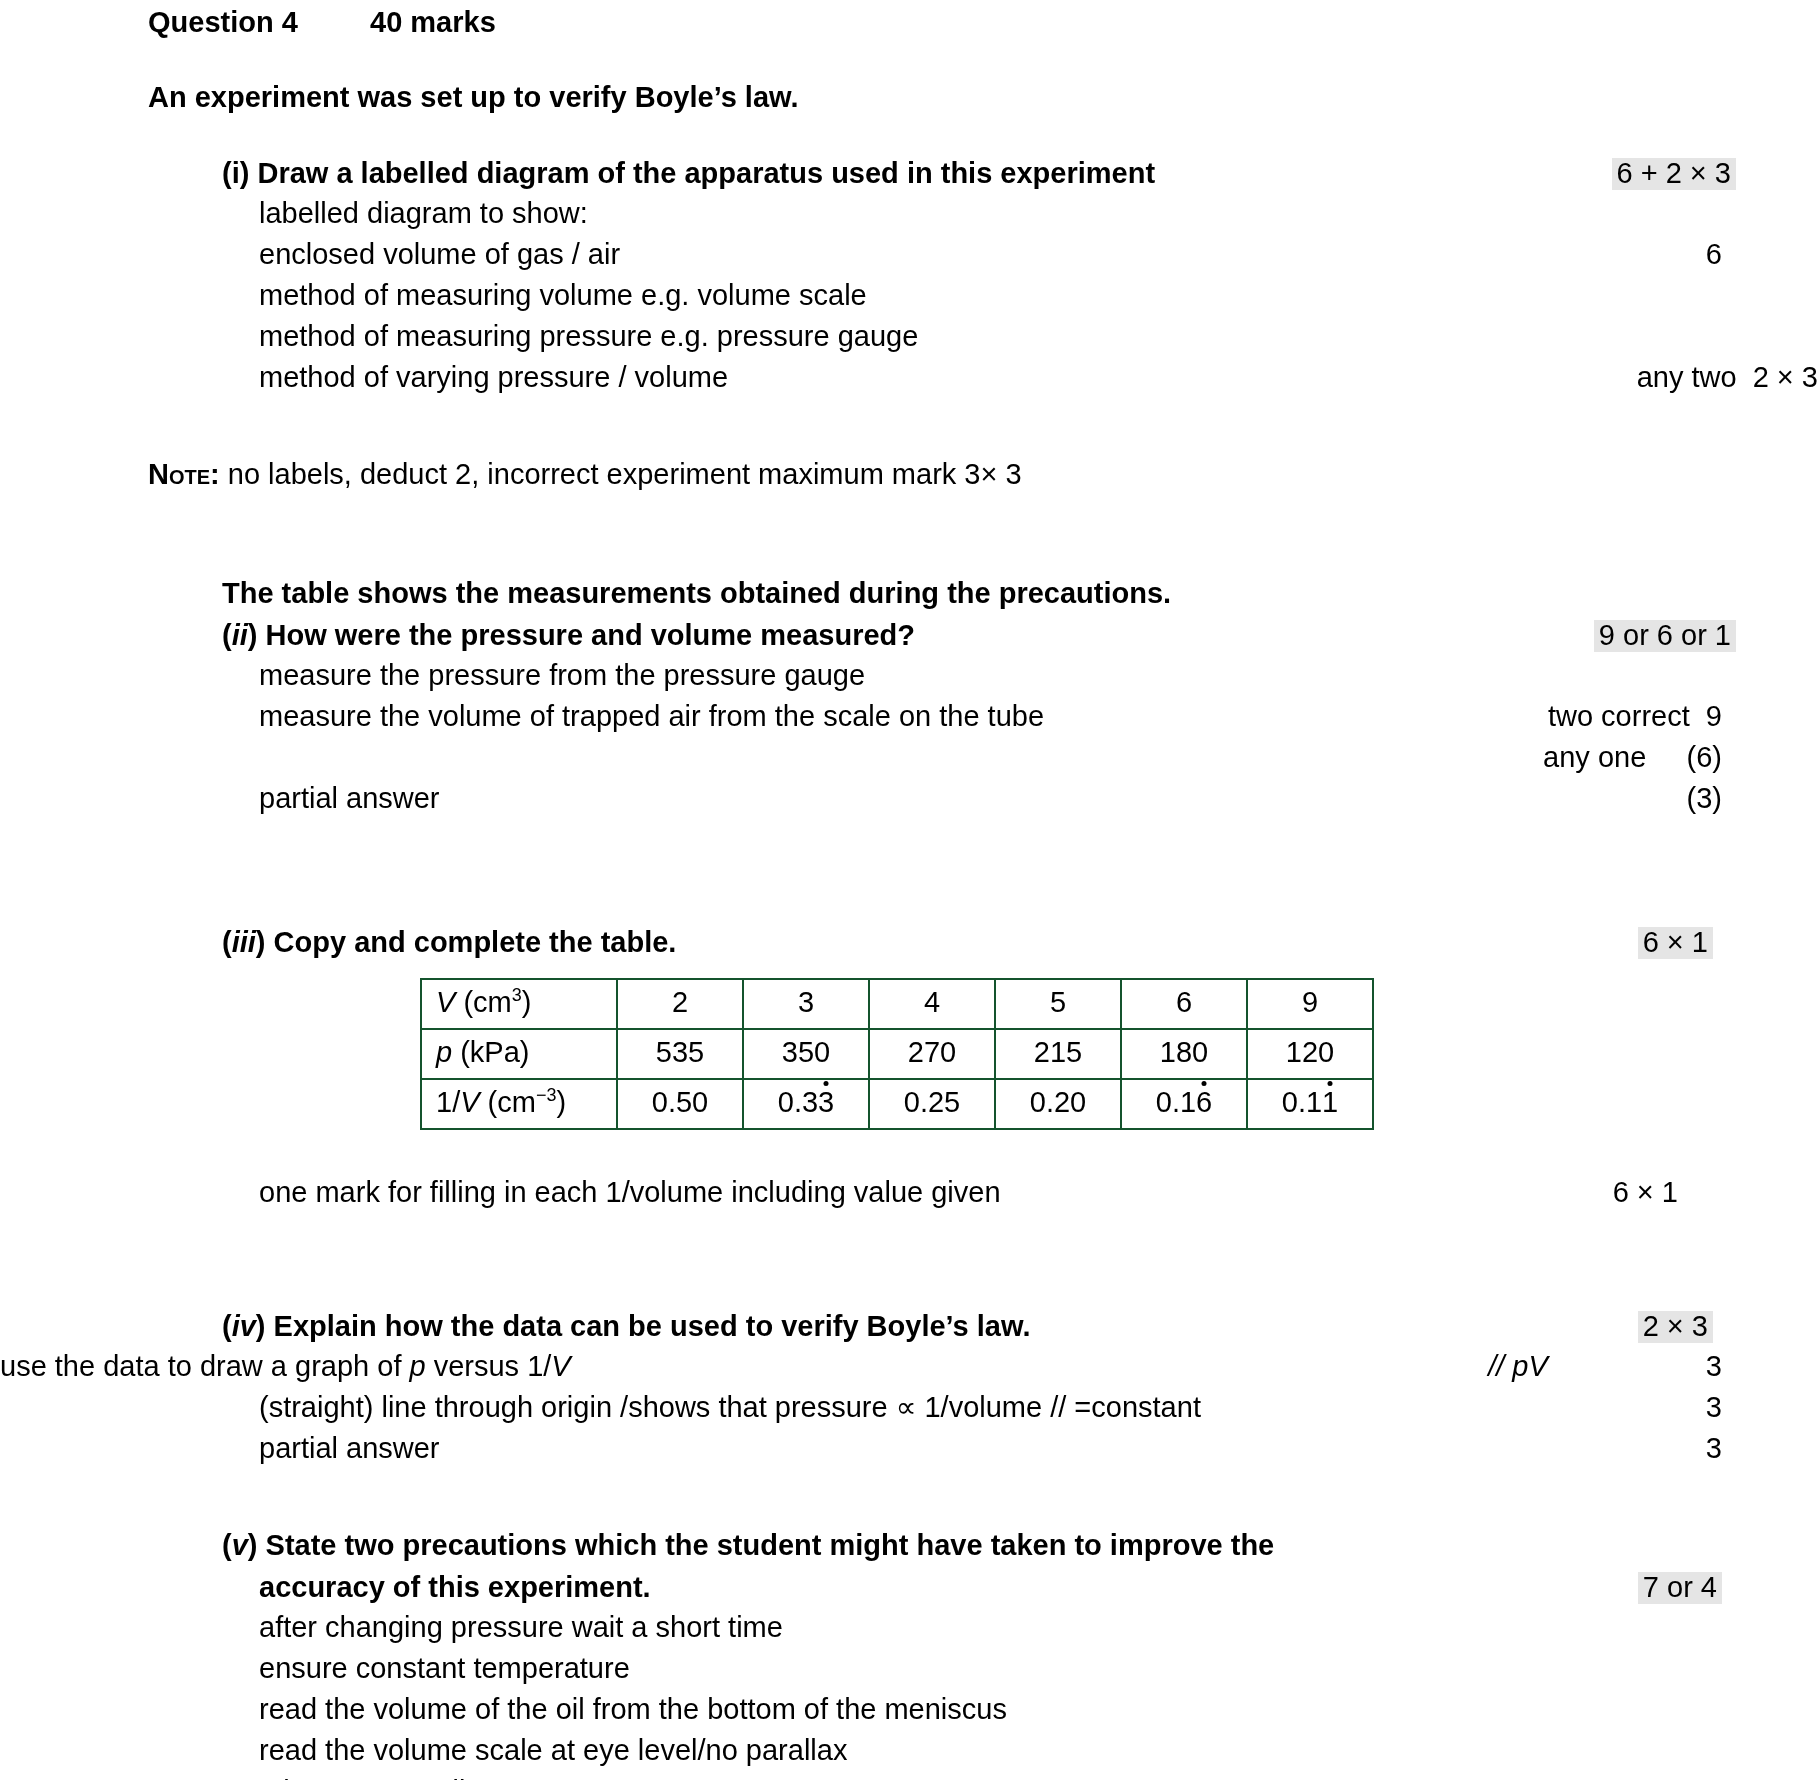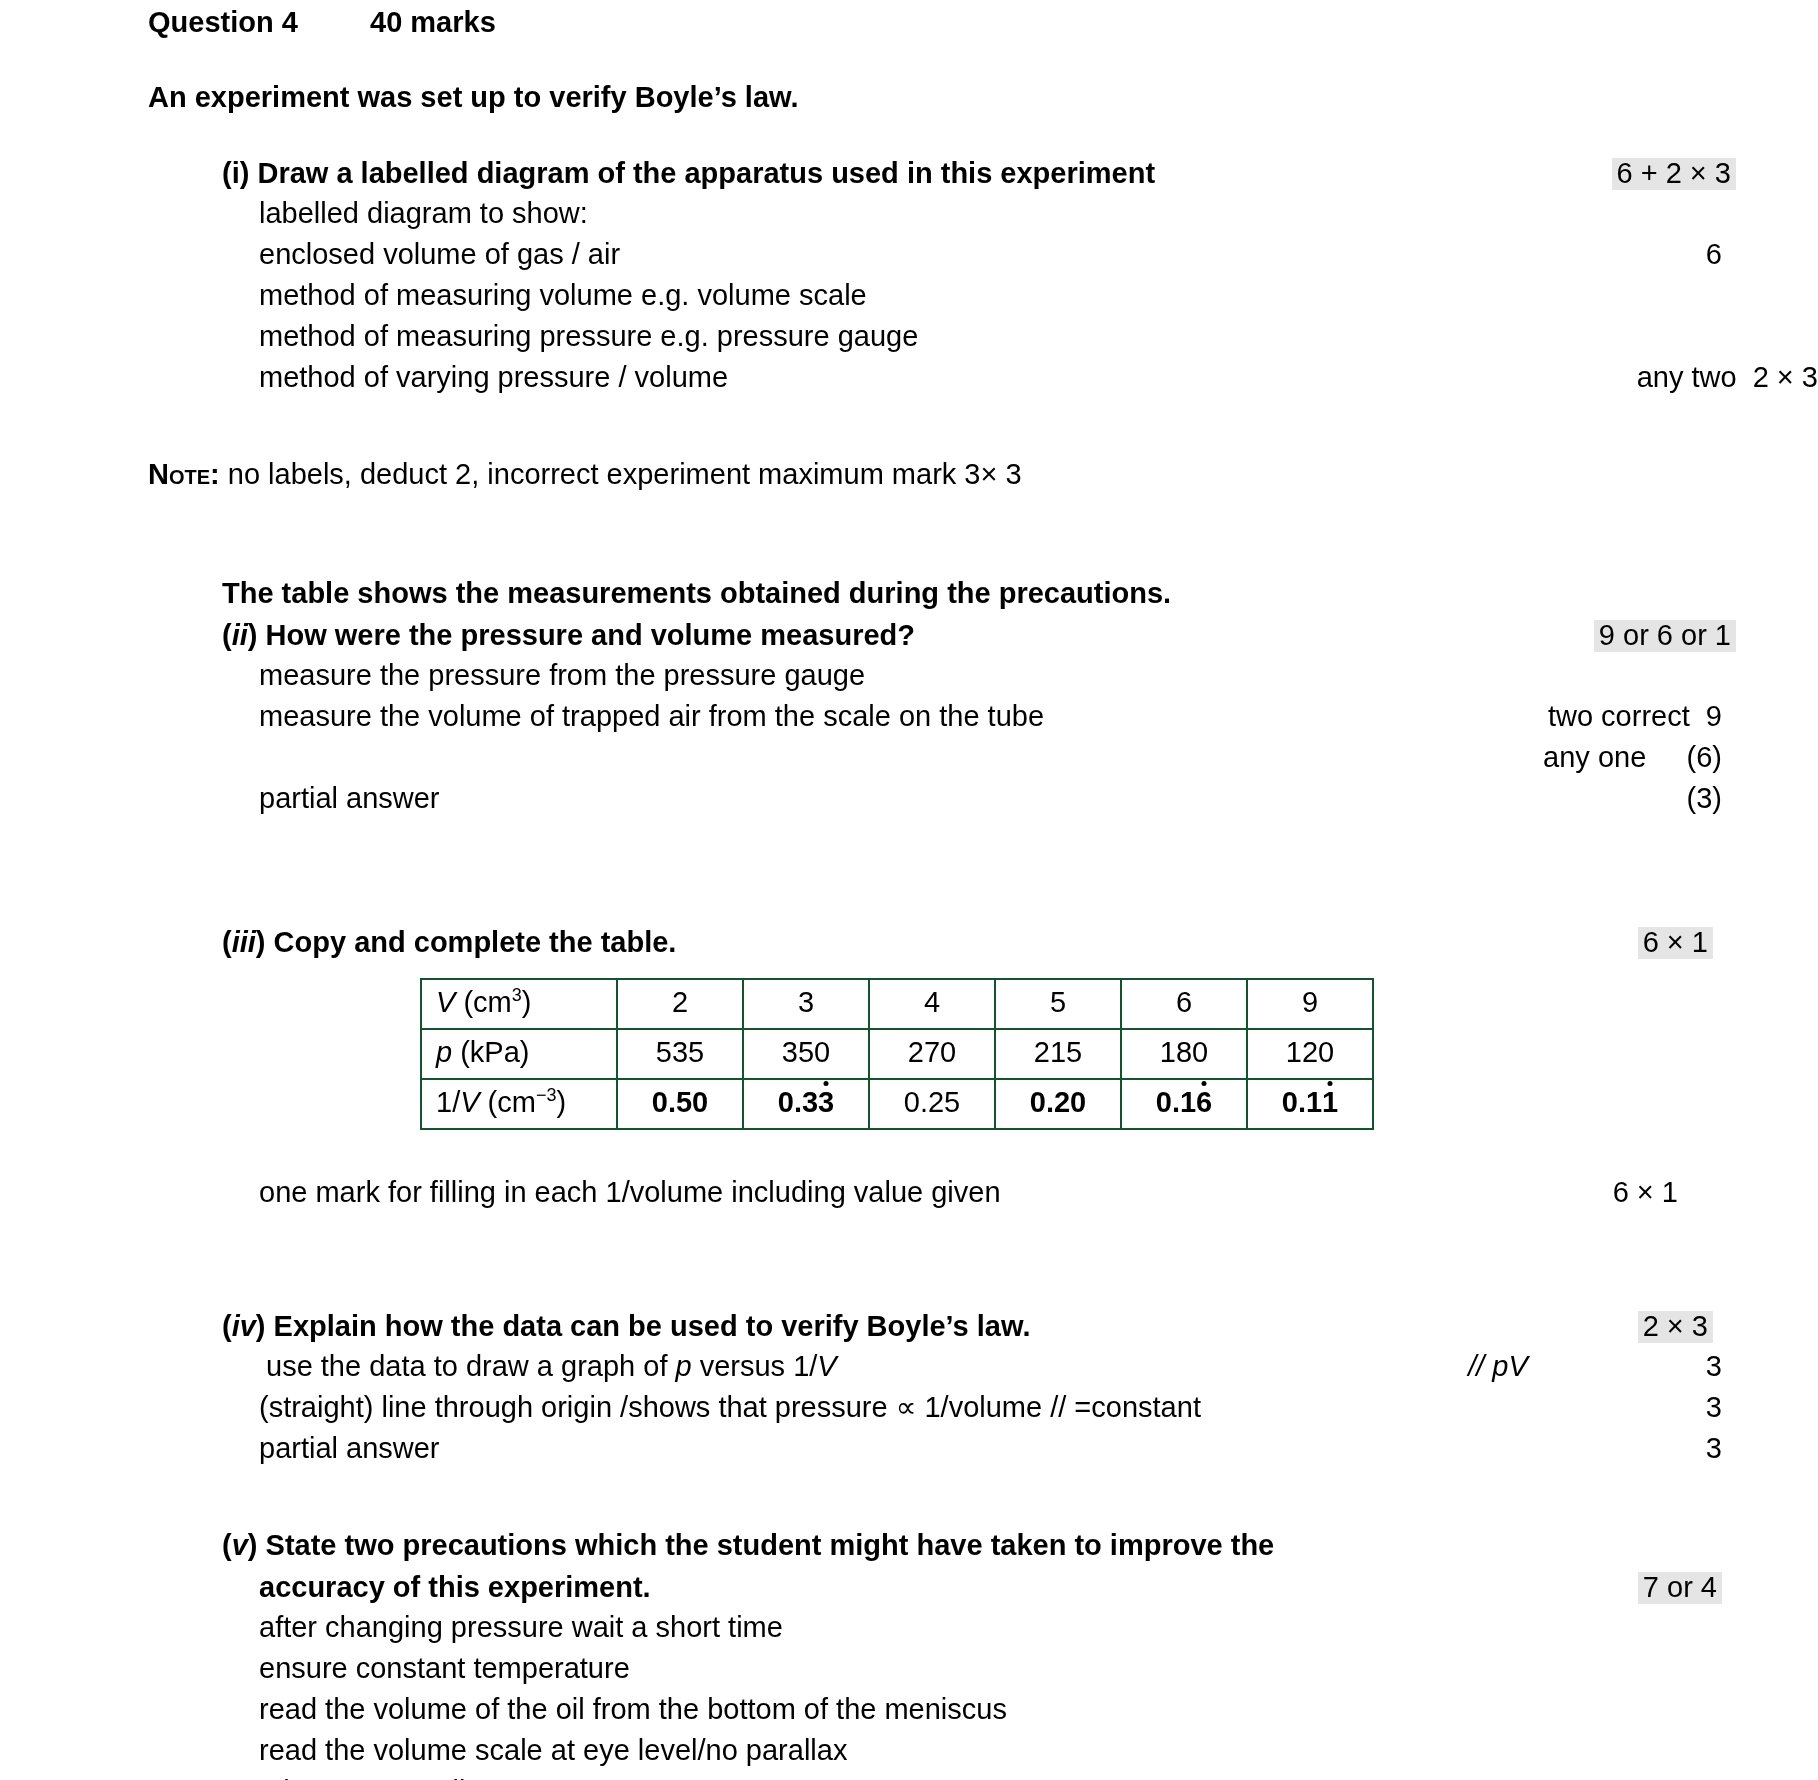--- a/index.html
+++ b/index.html
@@ -72,21 +72,21 @@
     padding: 1px 10px 4px 10px;
     text-align: center;
     white-space: nowrap;
   }
   table.data td.hdr {
     text-align: left;
     width: 170px;
     padding-left: 14px;
   }
   table.data td.cell { width: 104px; }
-  td.b { font-weight: bold; }
+  td.b { font-weight: normal; }
 
   
   .dotover {
     position: relative;
     display: inline-block;
   }
   .dotover::after {
     content: "";
     position: absolute;
     left: 50%;
@@ -252,21 +252,21 @@
   <div style="height:92px;"></div>
 
   <div class="row lv1">
     <span class="txt bold"><span>(</span><span class="ital">iv</span><span>)</span></span>
     <span class="txt bold">&nbsp;</span>
     <span class="txt bold">Explain how the data can be used to verify Boyle’s law.</span>
     <span class="spacer"></span>
     <span class="chip" style="margin-right:105px;">2 × 3</span>
   </div>
 
-  <div class="row" style="margin-left:266px;gap:20px;">
+  <div class="row" style="">
     <span class="txt"><span>use the data to draw a graph of </span><span class="ital">p</span><span> versus 1/</span><span class="ital">V</span></span>
     <span class="spacer"></span>
     <span class="mk ital" style="margin-right:158px;">// pV</span>
     <span class="mk" style="margin-right:96px;">3</span>
   </div>
 
   <div class="row lv2">
     <span class="txt">(straight) line through origin /shows that pressure ∝ 1/volume  // =constant</span>
     <span class="spacer"></span>
     <span class="mk" style="margin-right:96px;">3</span>

